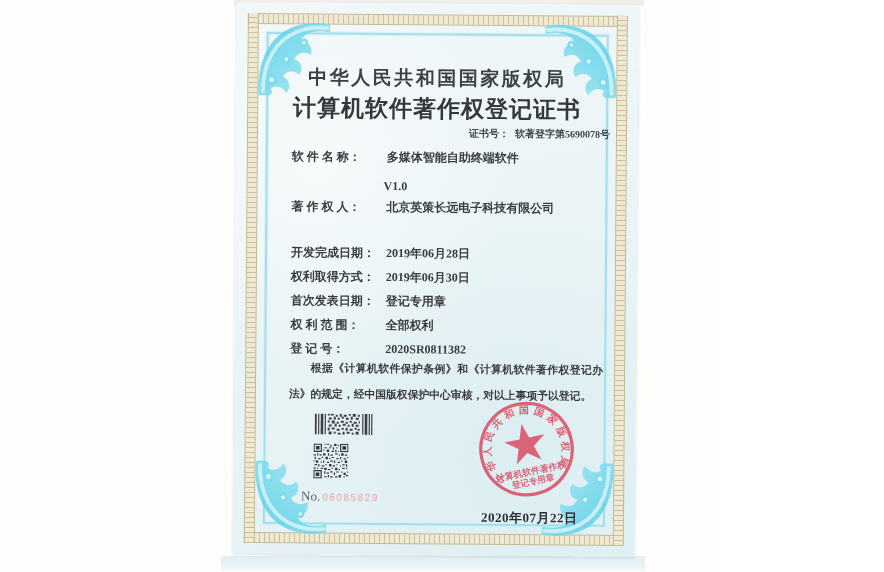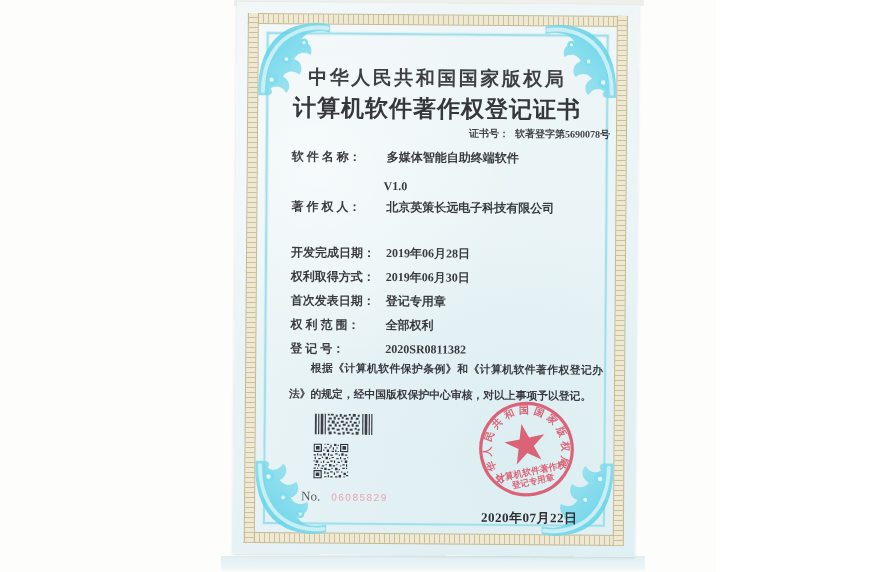--- a/index.html
+++ b/index.html
@@ -58,21 +58,21 @@
   .field-value{display:inline-block;}
   .field-value2{position:absolute;left:148px;top:176px;font-size:12px;font-weight:bold;color:#3a3b3f;}
 
   .statement{position:absolute;left:55px;top:352px;width:314px;font-size:10.8px;font-weight:600;
     color:#3a3b3f;line-height:26px;text-align:justify;text-indent:2em;}
 
   .barcode{position:absolute;left:81px;top:411px;width:59px;height:21px;}
   .qrcode{position:absolute;left:80px;top:441px;width:35px;height:35px;}
 
   .serial{position:absolute;left:68px;top:486px;font-size:13px;color:#5a5b60;white-space:nowrap;}
-  .serial .serial-num{font-size:10px;letter-spacing:1.5px;color:#e9a3af;margin-left:11px;
+  .serial .serial-num{font-size:10px;letter-spacing:1.5px;color:#e9a3af;margin-left:2px;
     font-family:"Liberation Sans","DejaVu Sans",sans-serif;}
 
   .seal{position:absolute;left:243px;top:395px;width:100px;height:100px;}
   .issue-date{position:absolute;left:248px;top:505px;font-size:13px;font-weight:bold;
     letter-spacing:.5px;color:#2d2e32;}
 </style>
 </head>
 <body>
 
 <div class="screen">

